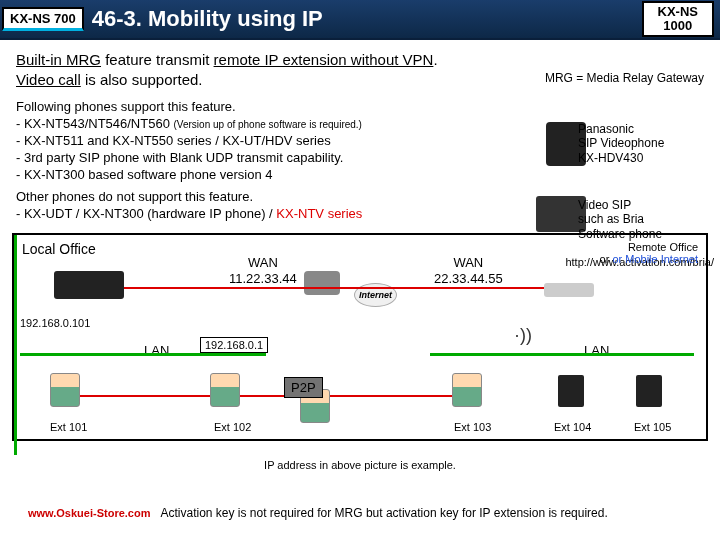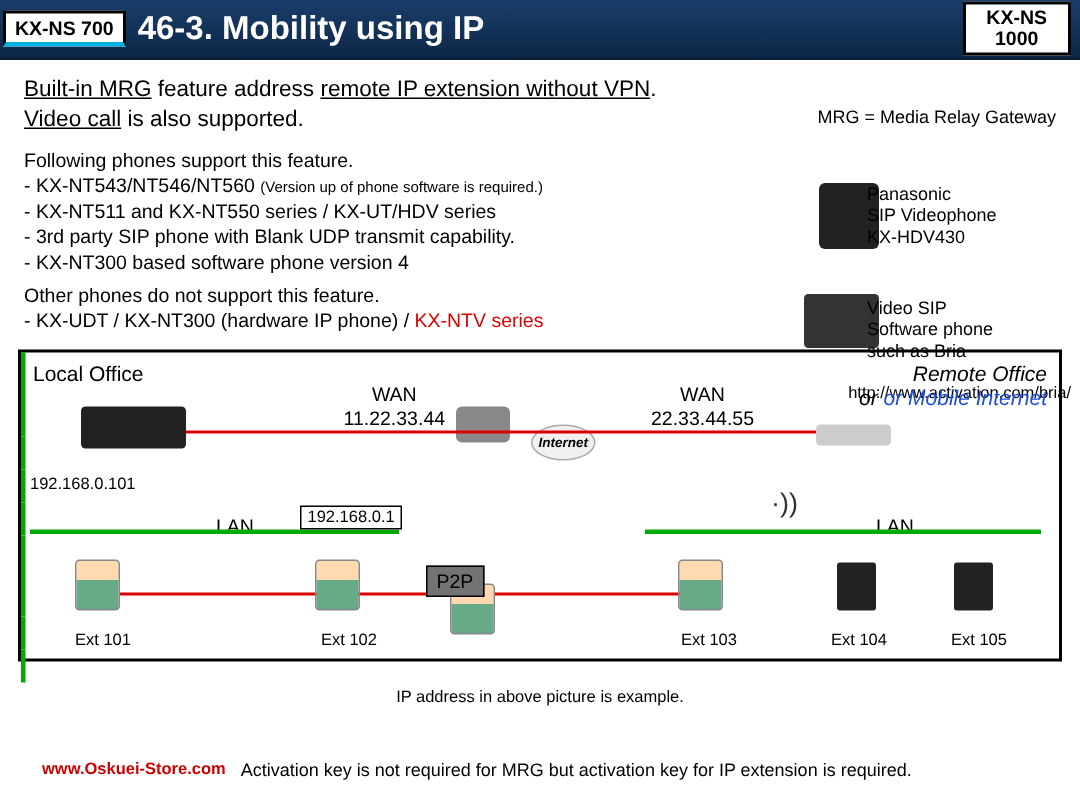--- a/index.html
+++ b/index.html
@@ -14,21 +14,21 @@
   .mrg-note { float: right; font-size: 12px; margin-top: -18px; }
   .phones { font-size: 13px; margin-top: 10px; line-height: 1.3; }
   .phones .small { font-size: 10px; }
   .side-label { position: absolute; right: 12px; top: 122px; font-size: 12px; line-height: 1.2; width: 130px; }
   .side-label2 { position: absolute; right: 12px; top: 198px; font-size: 12px; line-height: 1.2; width: 130px; }
   .other { font-size: 13px; margin-top: 6px; line-height: 1.3; }
   .red { color: #d00; }
   .url { font-size: 11px; position: absolute; right: 6px; top: 256px; }
   .diagram { border: 2px solid #000; margin: 10px 12px 0 12px; height: 208px; position: relative; }
   .local-lbl { position: absolute; left: 8px; top: 6px; font-size: 14px; }
-  .remote-lbl { position: absolute; right: 8px; top: 6px; font-size: 14px; text-align: right; font-style: italic; }
+  .remote-lbl { position: absolute; right: 8px; top: 6px; font-size: 11px; text-align: right; }
   .wan1 { position: absolute; left: 215px; top: 20px; font-size: 13px; text-align: center; line-height: 1.2; }
   .wan2 { position: absolute; left: 420px; top: 20px; font-size: 13px; text-align: center; line-height: 1.2; }
   .lan1 { position: absolute; left: 130px; top: 108px; font-size: 13px; }
   .lan2 { position: absolute; left: 570px; top: 108px; font-size: 13px; }
   .ip1 { position: absolute; left: 6px; top: 82px; font-size: 11px; }
   .ip2 { position: absolute; left: 186px; top: 102px; border: 1px solid #000; padding: 1px 4px; font-size: 11px; background: #fff; z-index: 2; }
   .internet { position: absolute; left: 340px; top: 48px; font-size: 9px; font-weight: bold; font-style: italic; border: 1px solid #aaa; border-radius: 50%; padding: 6px 4px; background: #f0f0f0; }
   .p2p { position: absolute; left: 270px; top: 142px; border: 1px solid #000; padding: 2px 6px; font-size: 13px; background: #737373; z-index: 2; }
   .ext { position: absolute; bottom: 6px; font-size: 11px; }
   .e101 { left: 36px; } .e102 { left: 200px; } .e103 { left: 440px; } .e104 { left: 540px; } .e105 { left: 620px; }
@@ -71,21 +71,21 @@
   <div class="badge-left">KX-NS 700</div>
   <div class="title">46-3. Mobility using IP</div>
   <div class="badge-right">
     <div>KX-NS</div>
     <div>1000</div>
   </div>
 </div>
 
 <div class="content">
   <div class="intro">
-    <span class="u">Built-in MRG</span><span> feature address </span><span class="u">remote IP extension without VPN</span><span>.</span><br>
+    <span class="u">Built-in MRG</span><span> feature transmit </span><span class="u">remote IP extension without VPN</span><span>.</span><br>
     <span class="u">Video call</span><span> is also supported.</span>
   </div>
   <div class="mrg-note">MRG = Media Relay Gateway</div>
 
   <div class="phones">
     <div>Following phones support this feature.</div>
     <div><span>- KX-NT543/NT546/NT560 </span><span class="small">(Version up of phone software is required.)</span></div>
     <div>- KX-NT511 and KX-NT550 series / KX-UT/HDV series</div>
     <div>- 3rd party SIP phone with Blank UDP transmit capability.</div>
     <div>- KX-NT300 based software phone version 4</div>
@@ -99,22 +99,22 @@
 
 <div class="side-phone"></div>
 <div class="side-label">
   <div>Panasonic</div>
   <div>SIP Videophone</div>
   <div>KX-HDV430</div>
 </div>
 <div class="side-laptop"></div>
 <div class="side-label2">
   <div>Video SIP</div>
+  <div>such as Bria</div>
   <div>Software phone</div>
-  <div>such as Bria</div>
 </div>
 <div class="url">http://www.activation.com/bria/</div>
 
 <div class="diagram">
   <div class="local-lbl">Local Office</div>
   <div class="remote-lbl">
     <span>Remote Office</span><br>
     <span>or <span class="red" style="color:#1d4ed8">or Mobile Internet</span></span>
   </div>
   <div class="wan1">

